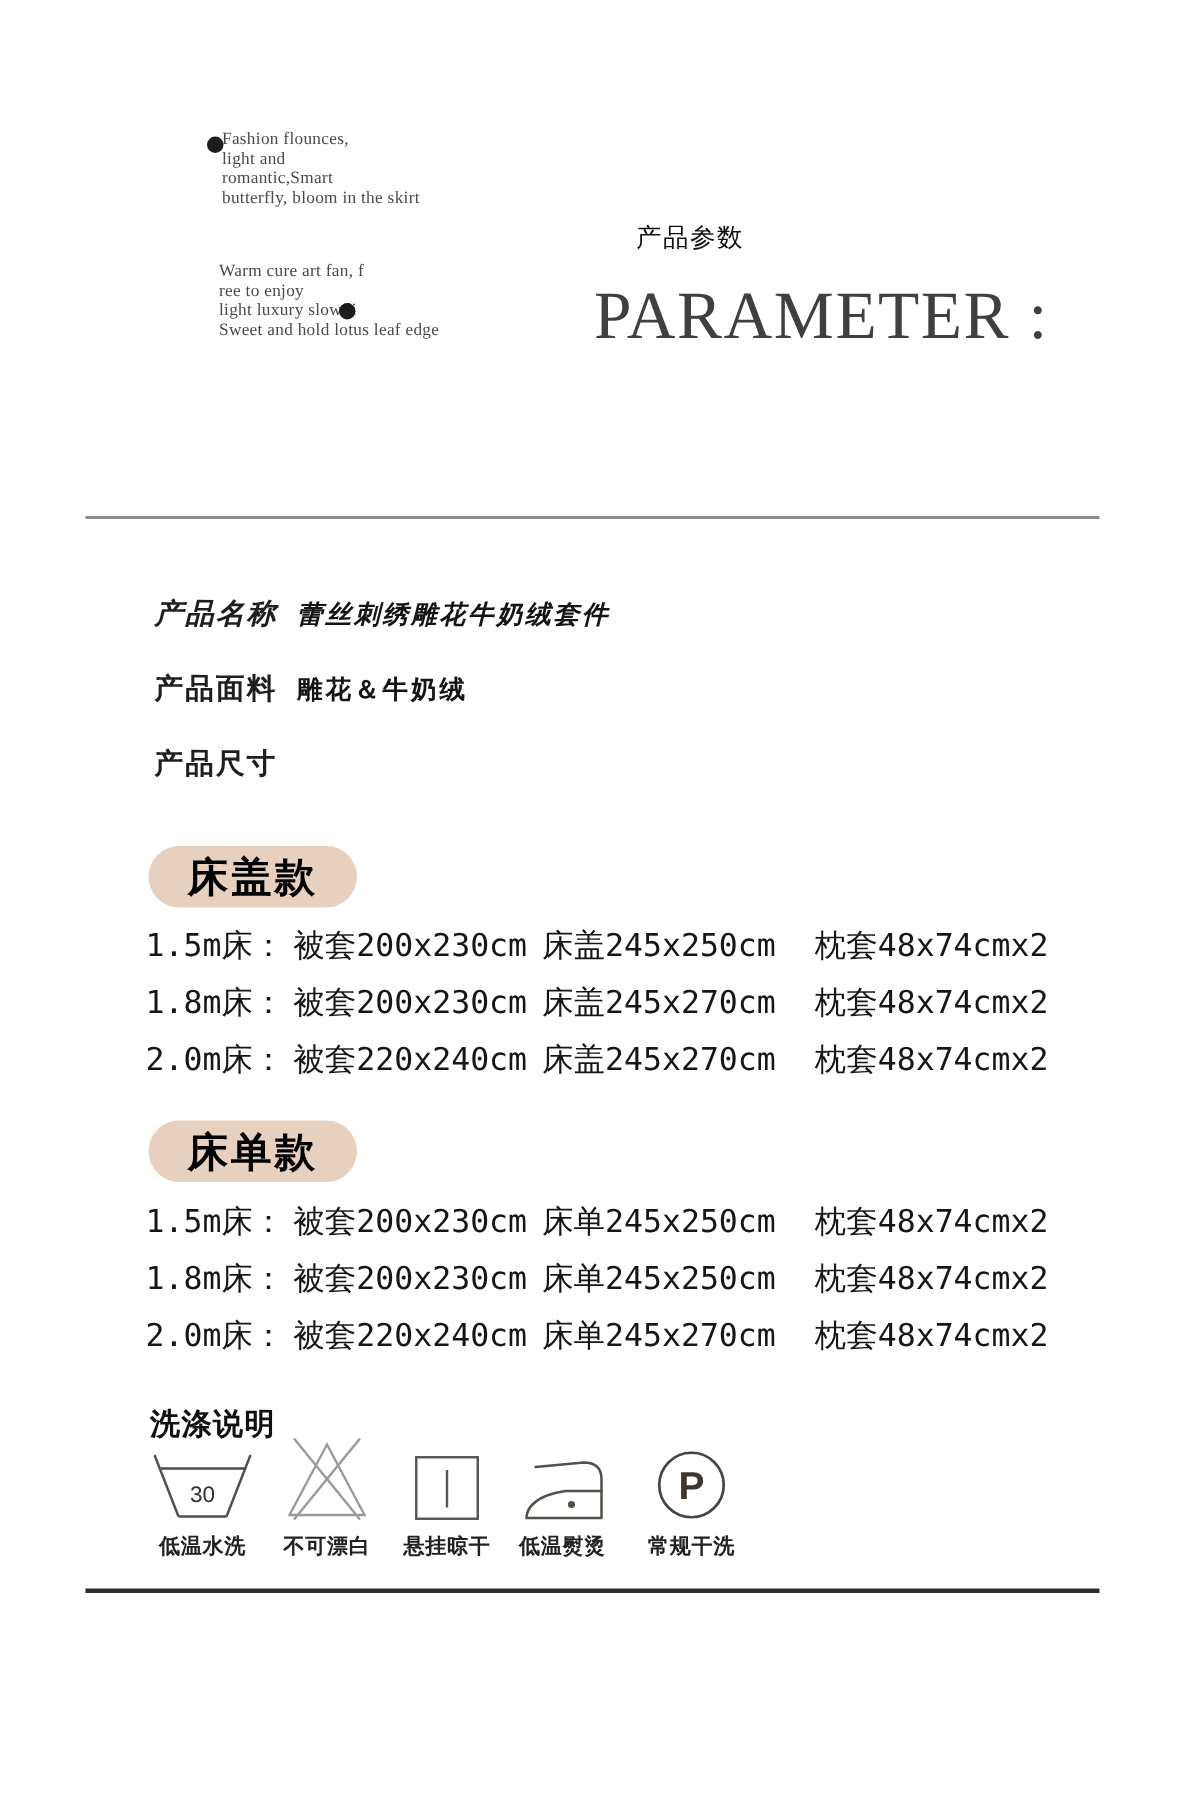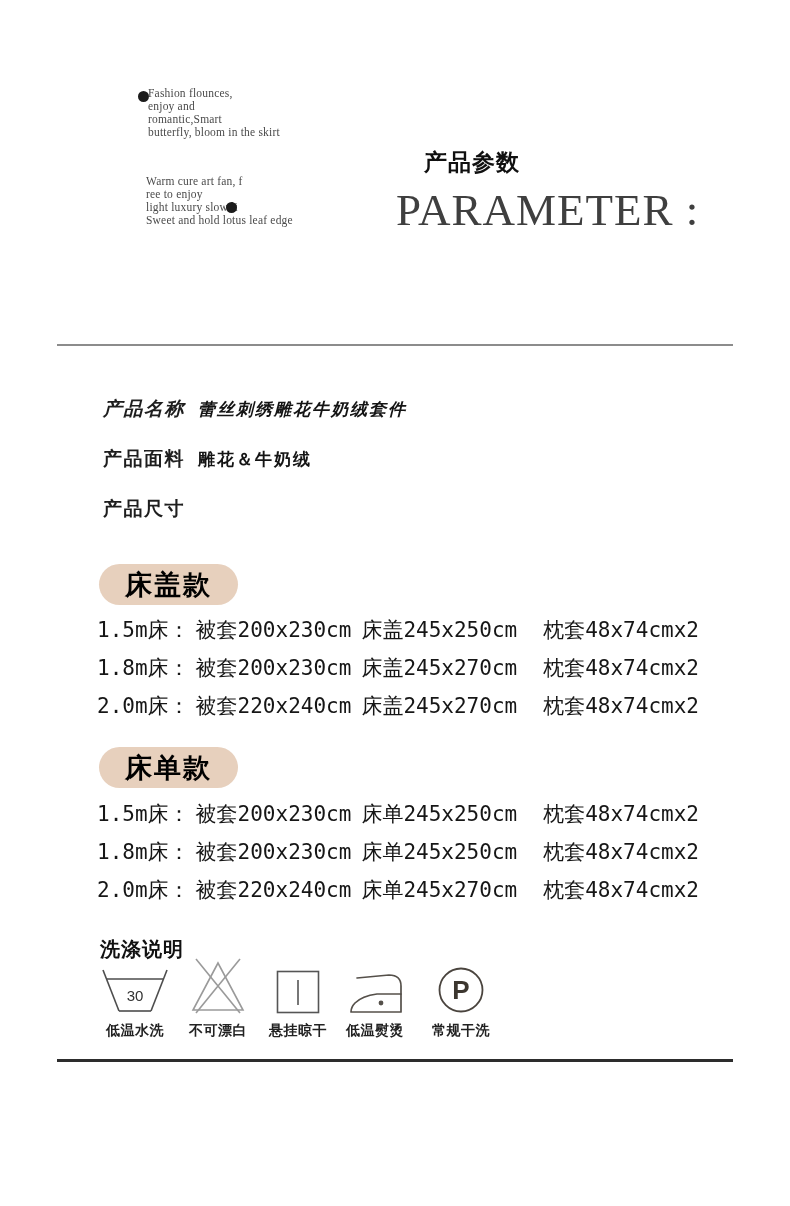--- a/index.html
+++ b/index.html
@@ -15,21 +15,21 @@
     position:absolute;font-family:"Liberation Serif","DejaVu Serif",serif;
     font-size:11.5px;line-height:13px;color:#4a4a4a;letter-spacing:.2px;white-space:nowrap;
   }
   .decor1{left:148px;top:87px;}
   .decor2{left:146px;top:175px;}
   .brand{
     position:absolute;left:132px;top:267px;
     font-family:"Liberation Serif","DejaVu Serif",serif;font-size:27px;color:#555;letter-spacing:1px;
   }
   
-  .title-cn{position:absolute;left:424px;top:147px;font-size:23px;font-weight:700;color:#101010;letter-spacing:1px;}
+  .title-cn{position:absolute;left:424px;top:147px;font-size:17px;font-weight:400;color:#101010;letter-spacing:1px;}
   .title-en{
     position:absolute;left:396px;top:184px;
     font-family:Liberation Serif, serif;font-size:45px;color:#3f3f3f;letter-spacing:1px;white-space:nowrap;
   }
   .divider{position:absolute;left:57px;width:676px;}
   .divider-top{top:344px;height:2px;background:#8c8c8c;}
   .divider-bottom{top:1059px;height:3px;background:#2d2d2d;}
   
   .info-row{position:absolute;left:103px;display:flex;align-items:center;white-space:nowrap;}
   .info-label{font-size:19px;font-weight:700;color:#1e1e1e;letter-spacing:1.5px;}
@@ -57,21 +57,21 @@
   svg{display:block;}
 </style>
 </head>
 <body>
 
 <div class="page">
 
   <span class="dot dot1"></span>
   <div class="decor decor1">
     <div>Fashion flounces,</div>
-    <div>enjoy and</div>
+    <div>light and</div>
     <div>romantic,Smart</div>
     <div>butterfly, bloom in the skirt</div>
   </div>
 
   <div class="decor decor2">
     <div>Warm cure art fan, f</div>
     <div>ree to enjoy</div>
     <div>light luxury slow li</div>
     <div>Sweet and hold lotus leaf edge</div>
   </div>

